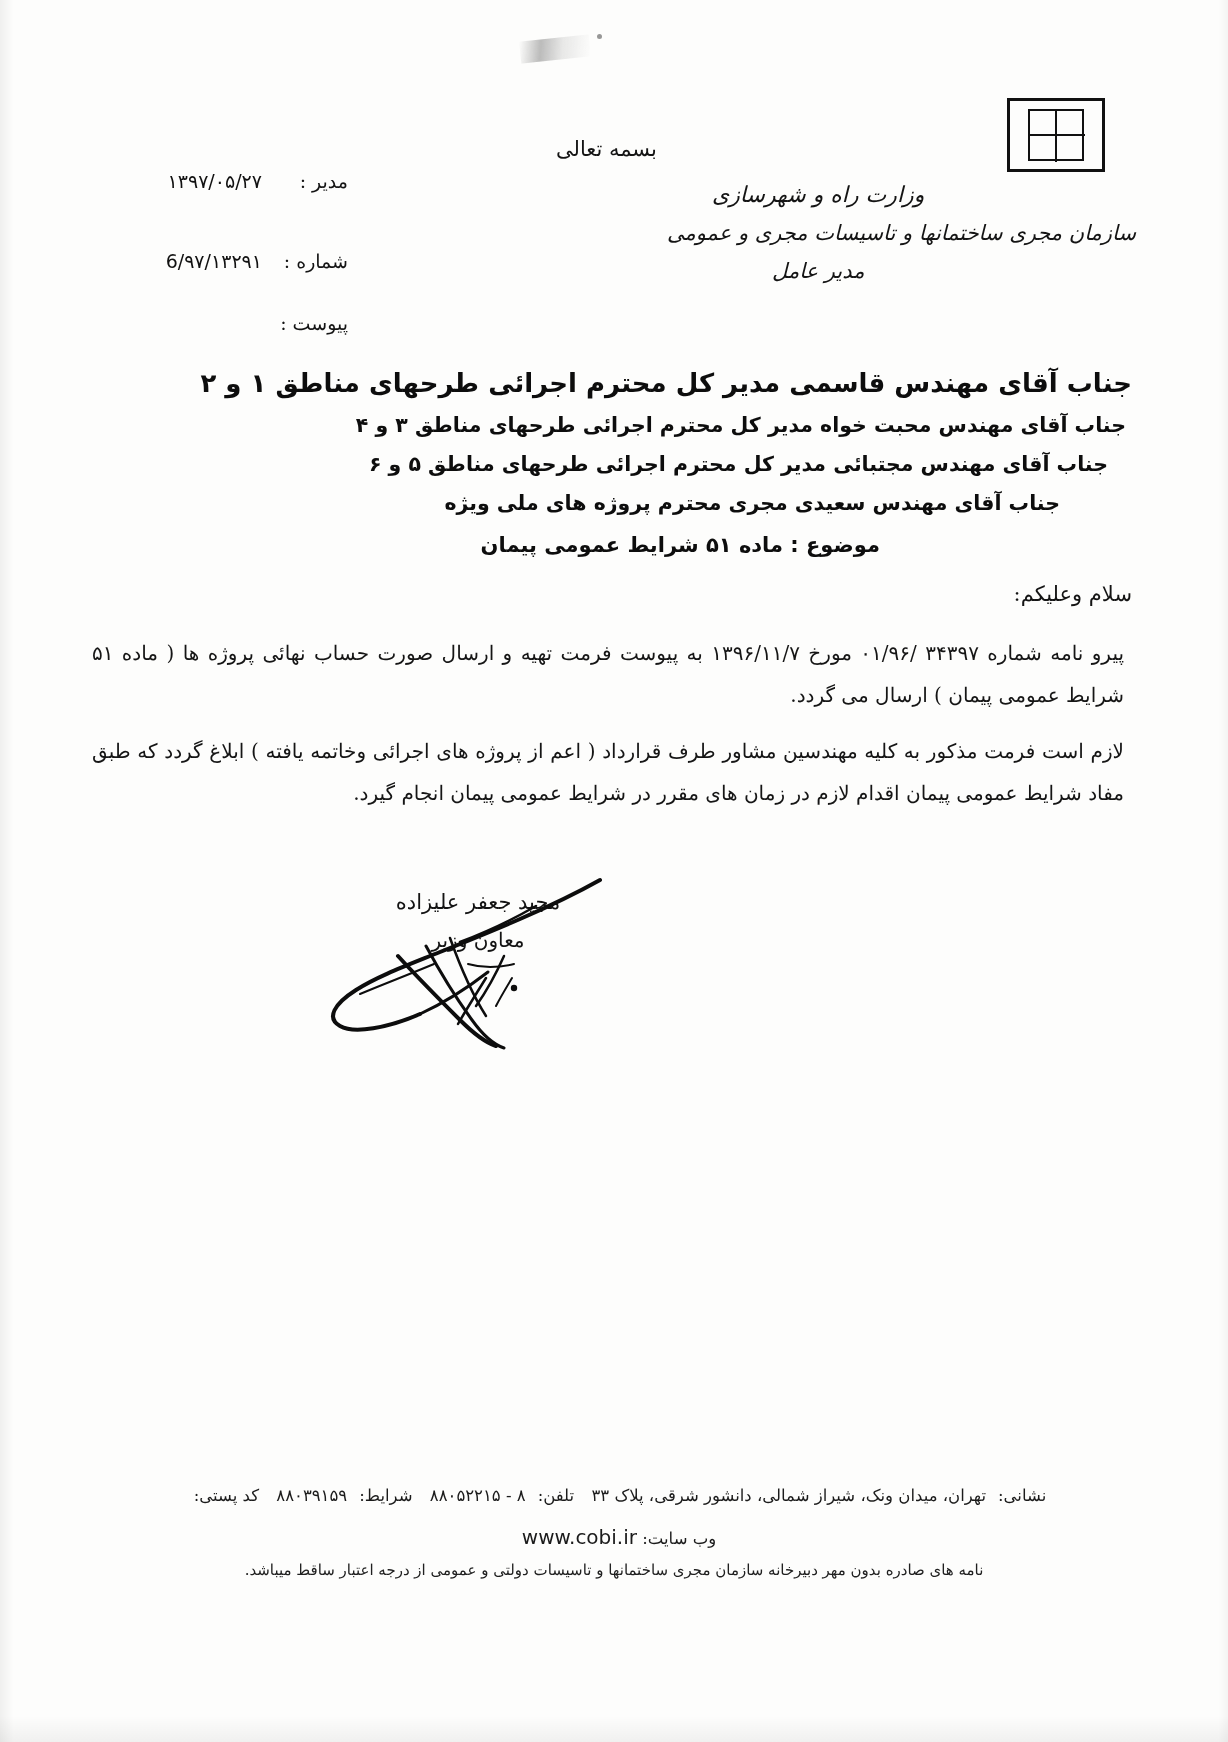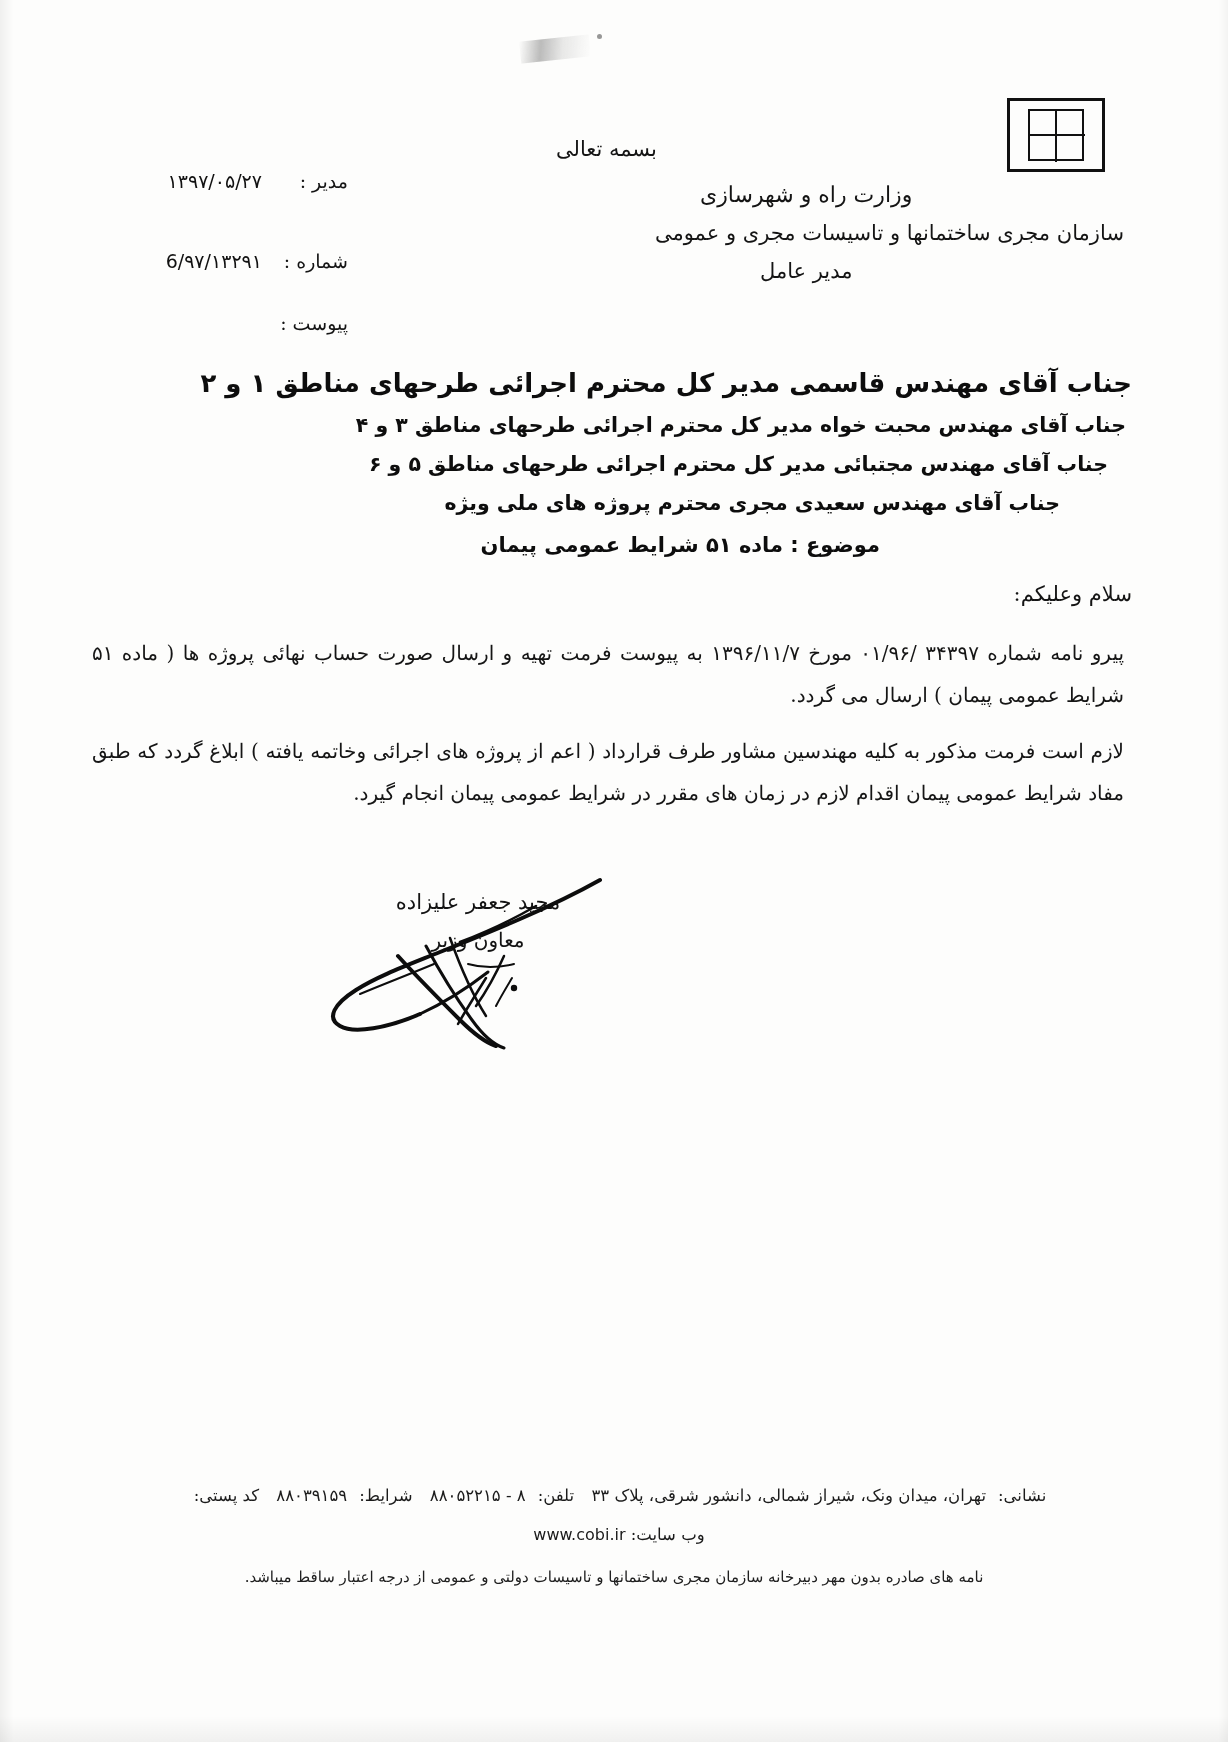--- a/index.html
+++ b/index.html
@@ -103,25 +103,26 @@
     top: 50%;
     left: -2.5px;
     right: -2.5px;
     height: 2.5px;
     margin-top: -1.25px;
     background: #111;
   }
 
   .org-lines {
     position: absolute;
-    right: 104px;
+    right: 92px;
     top: 182px;
     width: 460px;
     text-align: left;
     direction: rtl;
+    font-style: italic;
   }
   .org-line {
     font-family: "DejaVu Serif", "Liberation Serif", serif;
     color: #141414;
     text-align: left;
     letter-spacing: 0.5px;
     margin-bottom: 14px;
     white-space: nowrap;
   }
   .org-line.l1 { font-size: 22px; padding-left: 36px; }
@@ -273,27 +274,27 @@
   }
   .footer-line1 .seg { margin: 0 6px; }
   .footer-line2 {
     margin-top: 20px;
     font-family: "DejaVu Serif", "Liberation Serif", serif;
     font-size: 16.5px;
     color: #1b1b1b;
   }
   .footer-line2 .url {
     font-family: "DejaVu Sans", "Liberation Sans", sans-serif;
-    font-size: 16px;
+    font-size: 20px;
     direction: ltr;
     unicode-bidi: embed;
     margin-left: 10px;
   }
   .footer-note {
-    margin-top: 24px;
+    margin-top: 12px;
     font-family: "DejaVu Serif", "Liberation Serif", serif;
     font-size: 15px;
     color: #202020;
   }
   .num { direction: ltr; unicode-bidi: embed; }
 </style>
 </head>
 <body>
 
 <div class="page">

